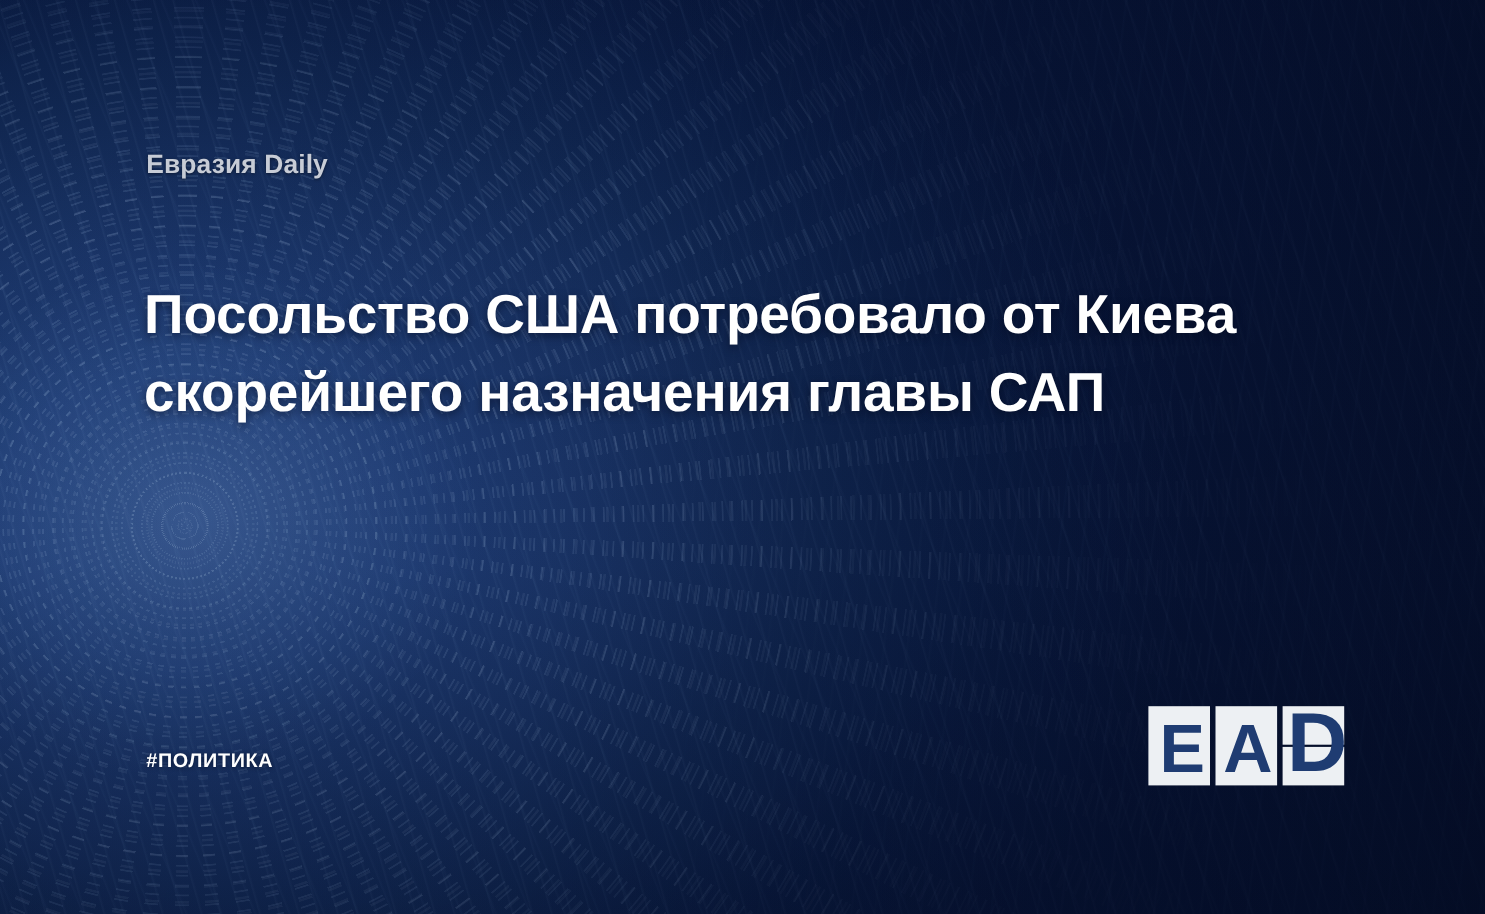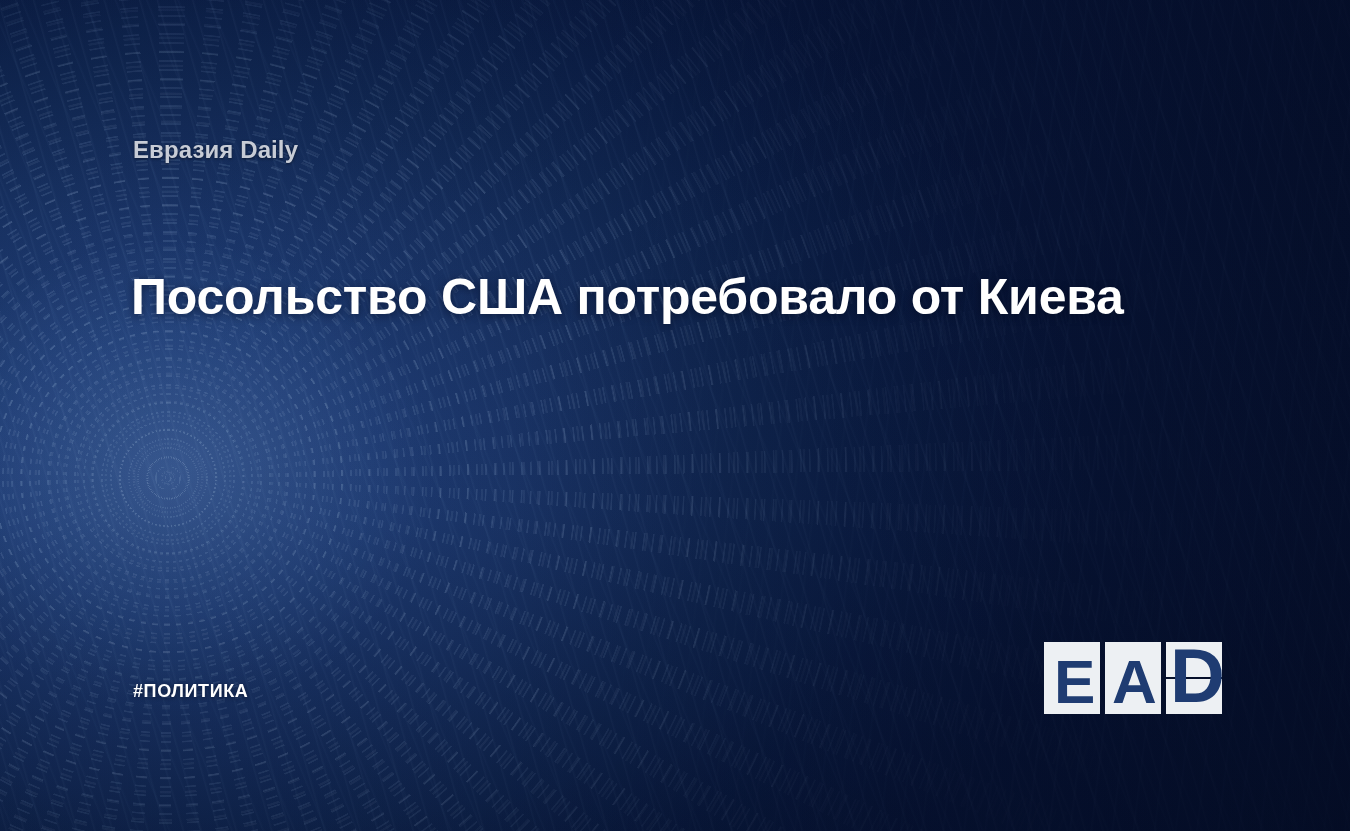--- a/index.html
+++ b/index.html
@@ -105,21 +105,21 @@
     font-weight: bold;
     letter-spacing: .1px;
     color: #c7ccd6;
     text-shadow: 0 1px 3px rgba(0,0,0,.45);
     white-space: nowrap;
   }
 
   #headline {
     position: absolute;
     left: 131px;
-    top: 262px;
+    top: 251px;
     width: 1090px;
     margin: 0;
     font-size: 50px;
     line-height: 1.42;
     font-weight: bold;
     color: #ffffff;
     letter-spacing: -0.2px;
     text-shadow: 0 2px 8px rgba(3,10,30,.55);
   }
   #headline .hl-line { display: block; white-space: nowrap; }
@@ -195,20 +195,21 @@
   <div class="bg-layer" id="bg-bloom"></div>
   <div class="bg-layer" id="bg-vignette"></div>
   <div class="bg-layer" id="bg-scrim"></div>
 
   <div id="content">
 
     <div id="brand">Евразия Daily</div>
 
     <h1 id="headline">
       <span class="hl-line">Посольство США потребовало от Киева</span>
+      <span class="hl-line">скорейшего назначения главы САП</span>
     </h1>
 
     <div id="tag">#ПОЛИТИКА</div>
 
     <div id="logo">
       <div class="logo-sq" id="logo-sq-e"></div>
       <div class="logo-sq" id="logo-sq-a"></div>
       <div class="logo-sq" id="logo-sq-d-top"></div>
       <div class="logo-sq" id="logo-sq-d-bottom"></div>
 

